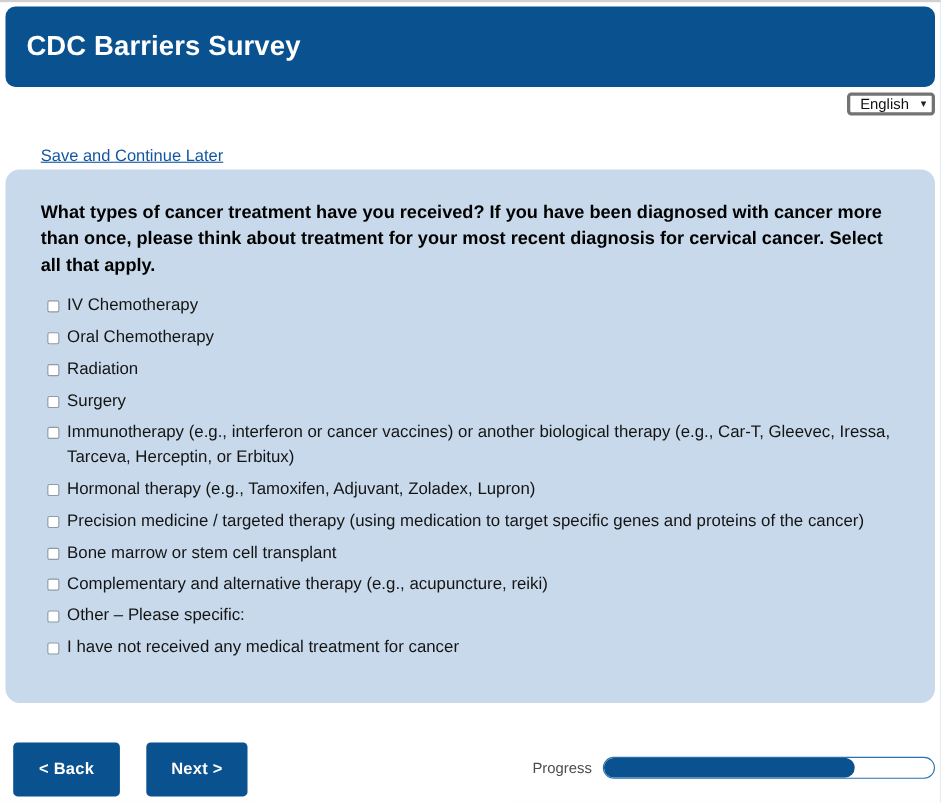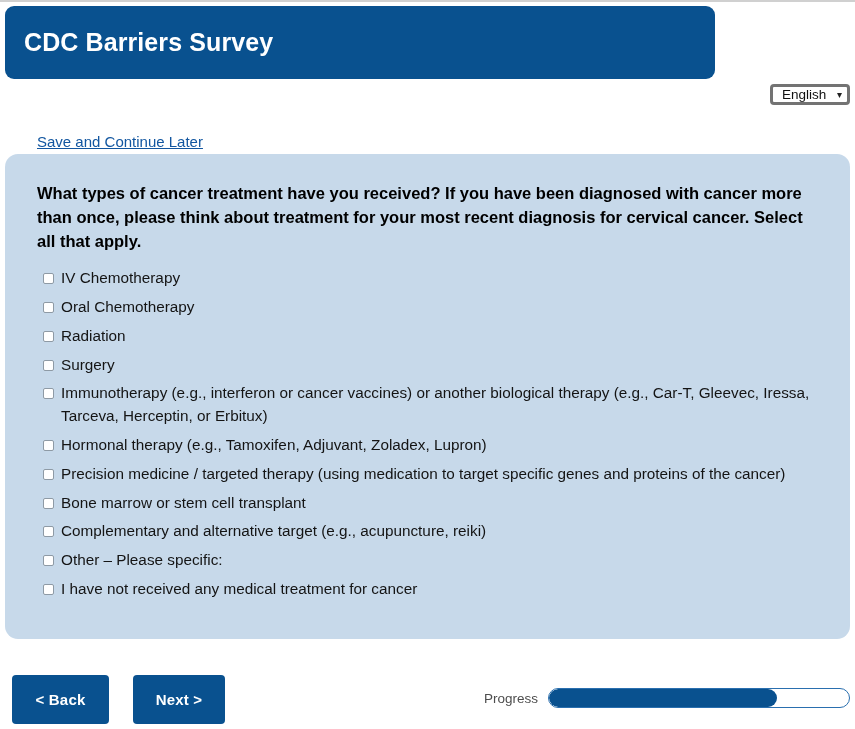--- a/index.html
+++ b/index.html
@@ -21,21 +21,21 @@
     position: relative;
     width: 855px;
     height: 727px;
   }
 
   
   .header-bar {
     position: absolute;
     left: 5px;
     top: 4px;
-    width: 710px;
+    width: 845px;
     height: 73px;
     background: #09518f;
     border-radius: 9px;
     display: flex;
     align-items: center;
   }
   .header-title {
     color: #ffffff;
     font-size: 25px;
     font-weight: bold;
@@ -259,21 +259,21 @@
         <li class="option">
           <input type="checkbox" class="cbx" style="">
           <span class="opt-label">Precision medicine / targeted therapy (using medication to target specific genes and proteins of the cancer)</span>
         </li>
         <li class="option">
           <input type="checkbox" class="cbx" style="">
           <span class="opt-label">Bone marrow or stem cell transplant</span>
         </li>
         <li class="option">
           <input type="checkbox" class="cbx" style="">
-          <span class="opt-label">Complementary and alternative target (e.g., acupuncture, reiki)</span>
+          <span class="opt-label">Complementary and alternative therapy (e.g., acupuncture, reiki)</span>
         </li>
         <li class="option">
           <input type="checkbox" class="cbx" style="">
           <span class="opt-label">Other – Please specific:</span>
         </li>
         <li class="option">
           <input type="checkbox" class="cbx" style="">
           <span class="opt-label">I have not received any medical treatment for cancer</span>
         </li>
       </ul>

